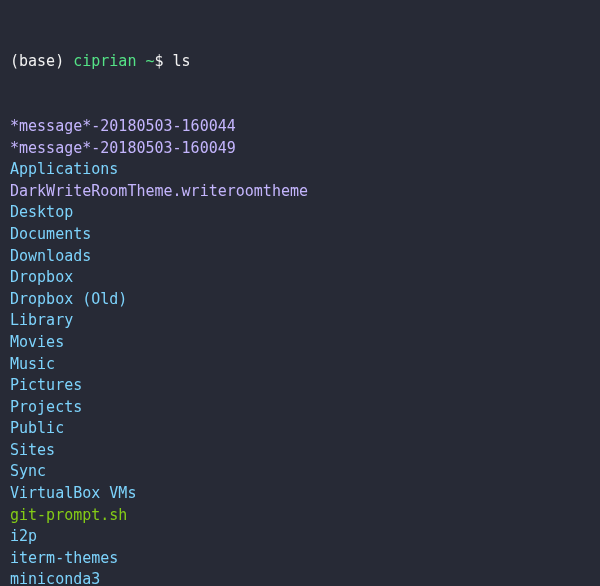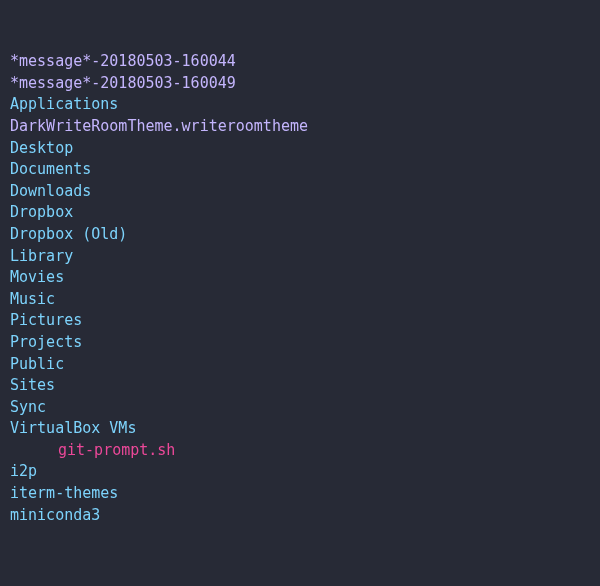--- a/index.html
+++ b/index.html
@@ -18,21 +18,22 @@
     white-space: pre;
   }
   .ps-env   { color: #f2f2f2; }
   .ps-user  { color: #54e286; }
   .ps-tilde { color: #54e286; }
   .ps-sym   { color: #f2f2f2; }
   .cmd      { color: #f2f2f2; }
   .row      { display: block; }
   .dir      { color: #7dd3fc; }
   .file     { color: #c4b5fd; }
-  .exec     { color: #ec4899; margin-left: 48px; }
+  .exec     { color: #84cc16; }
 </style>
 </head>
 <body>
 
 <div class="term">
+  <span class="row"><span class="ps-env">(base)</span> <span class="ps-user">ciprian</span> <span class="ps-tilde">~</span><span class="ps-sym">$</span> <span class="cmd">ls</span></span>
   <div id="listing"><span class="row file">*message*-20180503-160044</span><span class="row file">*message*-20180503-160049</span><span class="row dir">Applications</span><span class="row file">DarkWriteRoomTheme.writeroomtheme</span><span class="row dir">Desktop</span><span class="row dir">Documents</span><span class="row dir">Downloads</span><span class="row dir">Dropbox</span><span class="row dir">Dropbox (Old)</span><span class="row dir">Library</span><span class="row dir">Movies</span><span class="row dir">Music</span><span class="row dir">Pictures</span><span class="row dir">Projects</span><span class="row dir">Public</span><span class="row dir">Sites</span><span class="row dir">Sync</span><span class="row dir">VirtualBox VMs</span><span class="row exec">git-prompt.sh</span><span class="row dir">i2p</span><span class="row dir">iterm-themes</span><span class="row dir">miniconda3</span></div>
   
 </div>
 
 </body></html>

